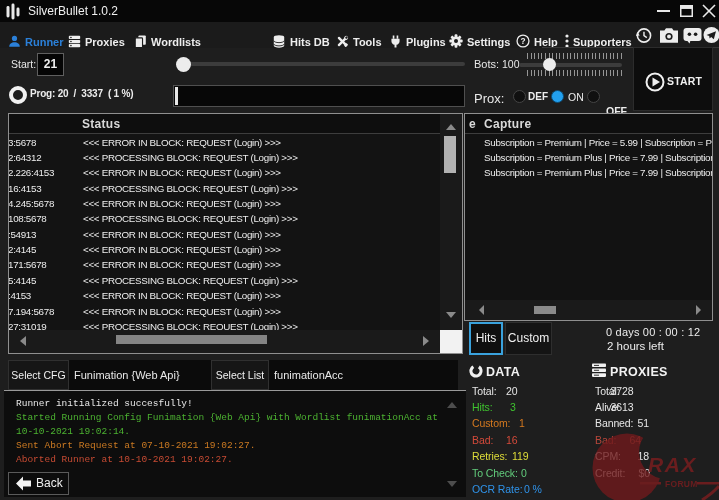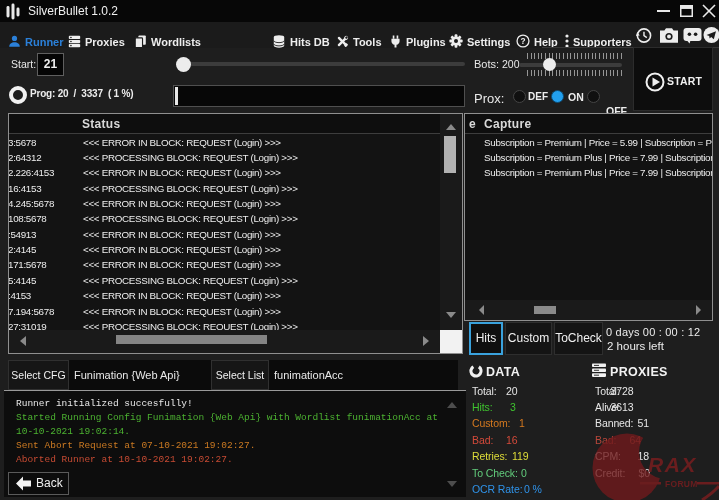--- a/index.html
+++ b/index.html
@@ -147,30 +147,30 @@
 <span class="ab" style="left:11px;top:58px;font-size:10.5px;color:#e8e8e8">Start:</span>
 <div class="ab" style="left:37px;top:53px;width:27px;height:23px;background:#050505;border:1px solid #5f5f5f;color:#f0f0f0;font-size:12px;font-weight:bold;text-align:center;line-height:21px">21</div>
 <div class="ab" style="left:184px;top:62px;width:281px;height:4px;background:#3c3c3c;border-radius:2px"></div>
 <div class="ab" style="left:176px;top:57px;width:15px;height:15px;border-radius:50%;background:#ececec"></div>
 <div class="ab" style="left:9px;top:86px;width:18px;height:18px;border-radius:50%;border:4px solid #f2f2f2"></div>
 <span class="ab" style="left:30px;top:88px;font-size:10px;font-weight:bold;color:#ededed;letter-spacing:-0.2px">Prog:&nbsp;20&nbsp; /&nbsp; 3337&nbsp; ( 1 %)</span>
 <div class="ab" style="left:173px;top:85px;width:292px;height:22px;background:#070707;border:1px solid #4f4f4f">
       <div style="position:absolute;left:1px;top:1px;width:3px;height:18px;background:#e8e8e8"></div>
     </div>
 <span class="ab" style="left:474px;top:58px;font-size:11px;color:#e8e8e8">Bots:</span>
-<span class="ab" style="left:502px;top:58px;font-size:10.5px;color:#e8e8e8">200</span>
+<span class="ab" style="left:502px;top:58px;font-size:10.5px;color:#e8e8e8">100</span>
 <div class="ab" style="left:527px;top:53px;width:96px;height:6px;background:repeating-linear-gradient(90deg,#969696 0 1px,transparent 1px 3.6px)"></div>
 <div class="ab" style="left:527px;top:70px;width:96px;height:6px;background:repeating-linear-gradient(90deg,#969696 0 1px,transparent 1px 3.6px)"></div>
 <div class="ab" style="left:519px;top:63px;width:103px;height:4px;background:#3c3c3c;border-radius:2px"></div>
 <div class="ab" style="left:543px;top:58px;width:13px;height:13px;border-radius:50%;background:#ececec"></div>
 <span class="ab" style="left:474px;top:91px;font-size:13px;color:#e8e8e8">Prox:</span>
 <div class="ab" style="left:513px;top:90px;width:13px;height:13px;border-radius:50%;background:#101010;border:1.5px solid #454545"></div>
 <span class="ab" style="left:528px;top:91px;font-size:10px;font-weight:bold;color:#ededed">DEF</span>
 <div class="ab" style="left:551px;top:90px;width:13px;height:13px;border-radius:50%;background:#22a0ef;border:1.5px solid #0d4b74"></div>
-<span class="ab" style="left:568px;top:91px;font-size:10.5px;font-weight:bold;color:#ededed">ON</span>
+<span class="ab" style="left:568px;top:91px;font-size:10.5px;font-weight:normal;color:#ededed">ON</span>
 <div class="ab" style="left:587px;top:90px;width:13px;height:13px;border-radius:50%;background:#101010;border:1.5px solid #454545"></div>
 <span class="ab" style="left:606px;top:105px;font-size:10.5px;font-weight:bold;color:#ededed">OFF</span>
 <div class="ab" style="left:633px;top:47px;width:80px;height:64px;background:#0d0d0d;border:1px solid #2c2c2c">
  <svg style="position:absolute;left:10px;top:23px" width="22" height="22" viewBox="0 0 22 22">
         <circle cx="11" cy="11" r="8.5" fill="none" stroke="#f0f0f0" stroke-width="2"></circle>
         <path d="M8.5 6.5L16 11l-7.5 4.5z" fill="#f0f0f0"></path>
       </svg>
  <span style="position:absolute;left:33px;top:27px;font-size:10.5px;font-weight:bold;color:#f0f0f0;letter-spacing:0.2px">START</span>
 </div>
 
@@ -254,21 +254,20 @@
         <span style="position:absolute;left:19px">Subscription = Premium Plus | Price = 7.99 | Subscription = Prem</span>
       </div>
  <div style="position:absolute;left:0;top:186px;width:247px;height:21px;background:#1a1a1a"></div>
  <div class="tri" style="left:14px;top:191px;border-top:5px solid transparent;border-bottom:5px solid transparent;border-right:5.5px solid #8a8a8a"></div>
  <div style="position:absolute;left:69px;top:192px;width:22px;height:8px;background:#8a8a8a"></div>
  <div class="tri" style="left:231px;top:191px;border-top:5px solid transparent;border-bottom:5px solid transparent;border-left:5.5px solid #8a8a8a"></div>
 </div>
 
 <div class="ab" style="left:469px;top:322px;width:34px;height:33px;background:#0f0f0f;border:2px solid #3aa2dd;color:#f0f0f0;font-size:12px;text-align:center;line-height:29px">Hits</div>
 <div class="ab" style="left:505px;top:322px;width:47px;height:33px;background:#141414;border:1px solid #2e2e2e;color:#f0f0f0;font-size:12px;text-align:center;line-height:31px">Custom</div>
-<div class="ab" style="left:554px;top:322px;width:49px;height:33px;background:#141414;border:1px solid #2e2e2e;color:#f0f0f0;font-size:12px;text-align:center;line-height:31px">ToCheck</div>
 <span class="ab" style="left:606px;top:326px;font-size:11px;color:#ececec;letter-spacing:0.2px;white-space:nowrap">0 days 00 : 00 : 12</span>
 <span class="ab" style="left:607px;top:340px;font-size:11.5px;color:#ececec">2 hours left</span>
 
 <div class="ab" style="left:8px;top:360px;width:450px;height:30px;background:#0b0b0b"></div>
 <div class="ab" style="left:8px;top:360px;width:61px;height:30px;background:#161616;border:1px solid #303030;color:#f0f0f0;font-size:10.5px;text-align:center;line-height:28px;white-space:nowrap">Select CFG</div>
 <span class="ab" style="left:74px;top:360px;height:30px;line-height:30px;font-size:11px;color:#e8e8e8">Funimation {Web Api}</span>
 <div class="ab" style="left:211px;top:360px;width:58px;height:30px;background:#161616;border:1px solid #303030;color:#f0f0f0;font-size:10.5px;text-align:center;line-height:28px;white-space:nowrap">Select List</div>
 <span class="ab" style="left:274px;top:360px;height:30px;line-height:30px;font-size:11px;color:#e8e8e8">funimationAcc</span>
 
 <div class="ab" style="left:4px;top:390px;width:462px;height:107px;background:#0d0d0d;border-top:1px solid #9a9a9a">

